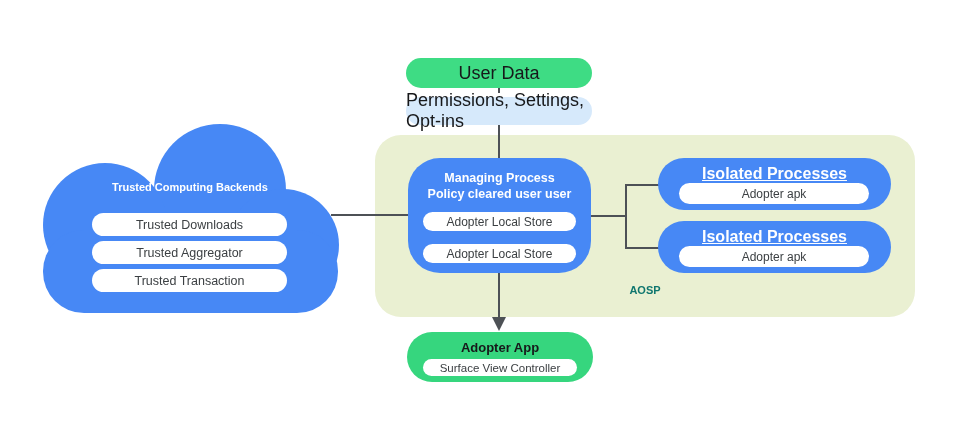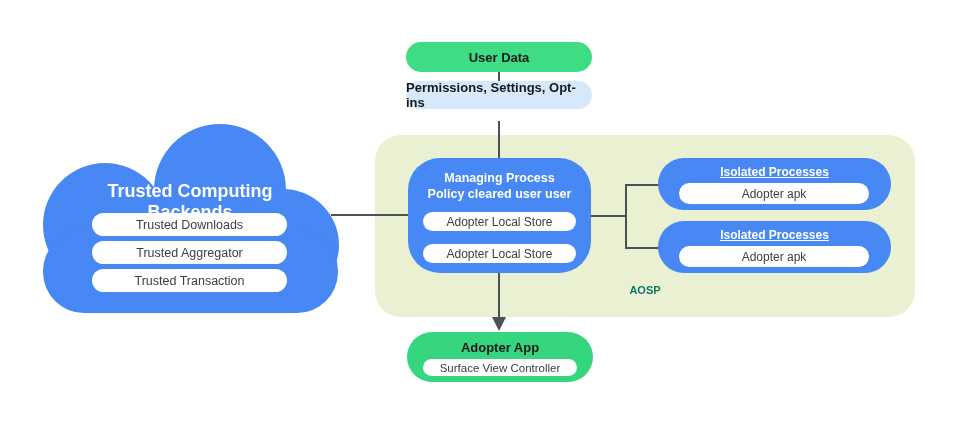--- a/index.html
+++ b/index.html
@@ -9,21 +9,21 @@
   
   .hline,.vline{position:absolute;background:var(--line);z-index:2;}
   .hline{height:2px;}
   .vline{width:2px;}
   .arrowhead{position:absolute;width:0;height:0;z-index:2;
     border-left:7px solid transparent;border-right:7px solid transparent;
     border-top:14px solid var(--line);}
 
   
   .flow-pill{position:absolute;left:406px;width:186px;display:flex;align-items:center;justify-content:center;
-    font-weight:bold;font-size:13px;color:var(--dark-text);z-index:3;}
+    font-weight:normal;font-size:18px;color:var(--dark-text);z-index:3;margin-top:16px;}
   .pill-userdata{top:42px;height:30px;border-radius:15px;background:var(--green-top);}
   .pill-permissions{top:81px;height:28px;border-radius:14px;background:var(--lightblue);}
 
   
   .aosp{position:absolute;left:375px;top:135px;width:540px;height:182px;border-radius:26px;
     background:var(--aosp-bg);z-index:1;}
   .aosp-label{position:absolute;left:605px;top:284px;width:80px;text-align:center;
     font-weight:bold;font-size:11px;color:#0f766e;z-index:3;}
 
   
@@ -31,27 +31,27 @@
     background:var(--blue);z-index:3;text-align:center;}
   .managing-title{margin-top:12px;font-weight:bold;font-size:12.5px;line-height:16px;color:#ffffff;}
   .white-pill{background:#ffffff;color:var(--pill-text);display:flex;align-items:center;justify-content:center;}
   .managing .white-pill{position:absolute;left:15px;width:153px;height:19px;border-radius:10px;font-size:12px;text-align:center;}
   .mp-store1{top:54px;} .mp-store2{top:86px;}
 
   
   .isolated{position:absolute;left:658px;width:233px;height:52px;border-radius:26px;
     background:var(--blue);z-index:3;text-align:center;}
   .iso-1{top:158px;} .iso-2{top:221px;}
-  .isolated-title{margin-top:7px;font-weight:bold;font-size:12px;color:#ffffff;text-decoration:underline;}
+  .isolated-title{margin-top:7px;font-weight:bold;font-size:16px;color:#ffffff;text-decoration:underline;}
   .isolated .white-pill{position:absolute;left:21px;top:25px;width:190px;height:21px;border-radius:11px;font-size:12px;}
 
   
   .cloud-svg{position:absolute;left:43px;top:120px;z-index:1;}
   .cloud-title{position:absolute;left:70px;top:181px;width:240px;text-align:center;
-    font-weight:bold;font-size:18px;color:#ffffff;z-index:3;}
+    font-weight:bold;font-size:11px;color:#ffffff;z-index:3;}
   .cloud-pill{position:absolute;left:92px;width:195px;height:23px;border-radius:12px;
     font-size:12.5px;z-index:3;text-align:right;}
   .cp-1{top:213px;} .cp-2{top:241px;} .cp-3{top:269px;}
 
   
   .adopter{position:absolute;left:407px;top:332px;width:186px;height:50px;border-radius:25px;
     background:var(--green-bottom);z-index:3;text-align:center;}
   .adopter-title{margin-top:8px;font-weight:bold;font-size:13px;color:#17181a;}
   .adopter .white-pill{position:absolute;left:16px;top:27px;width:154px;height:17px;border-radius:9px;font-size:11.5px;}
 </style>

